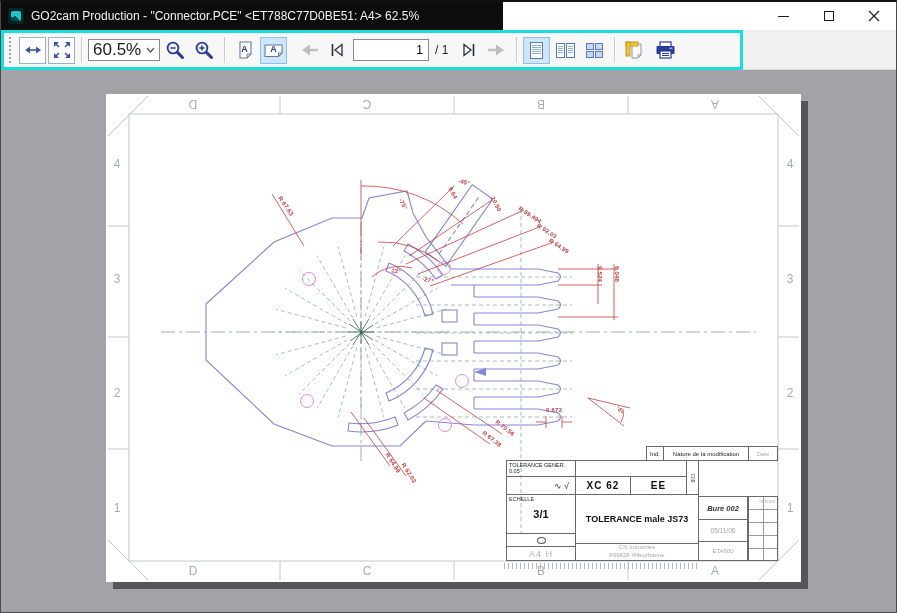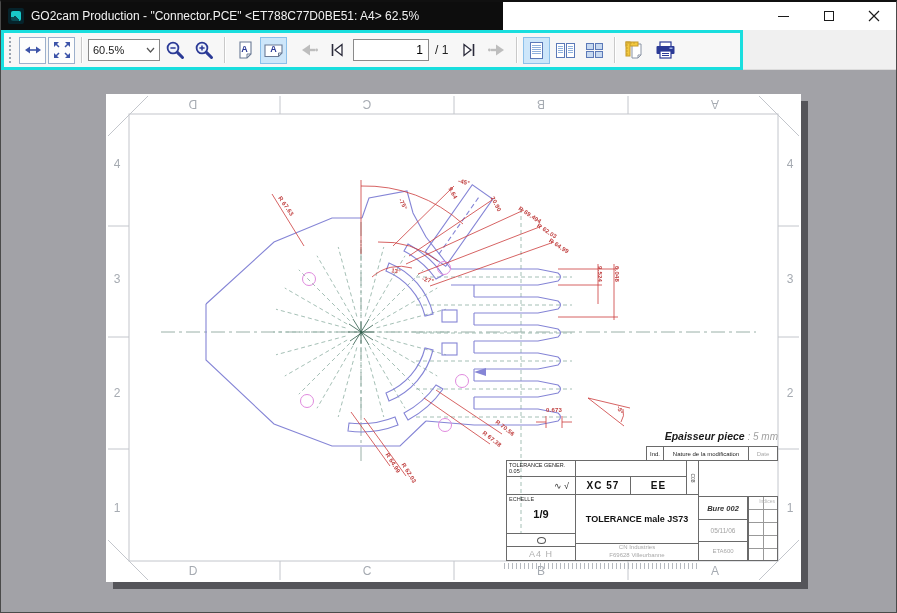--- a/index.html
+++ b/index.html
@@ -17,21 +17,21 @@
   .ic-max{width:10px;height:10px;border:1px solid #1b1b1b;background:transparent;}
   
   .toolbar{position:absolute;top:28px;left:0;right:0;height:40px;background:#f0f0f0;border-bottom:1px solid #dcdcdc;}
   .hl{position:absolute;left:0;top:0;width:742px;height:40px;border:3px solid #19dede;background:#f7f7f7;display:flex;align-items:center;padding:0 5px;gap:2px;}
   .grip{width:4px;height:26px;border-left:2px dotted #9aa4b0;margin-right:4px;flex:0 0 auto;}
   .sep{width:1px;height:26px;background:#c9c9c9;box-shadow:1px 0 0 #ffffff;margin:0 4px;flex:0 0 auto;}
   .tbtn{width:27px;height:27px;border:1px solid #9cb0cc;background:#fdfdfd;display:flex;align-items:center;justify-content:center;flex:0 0 auto;position:relative;}
   .flat{width:27px;height:27px;display:flex;align-items:center;justify-content:center;flex:0 0 auto;position:relative;border:1px solid transparent;}
   .sel{background:#cde6fa !important;border:1px solid #8cc0ea !important;}
   .combo{width:72px;height:22px;border:1px solid #8a8a8a;background:#fff;display:flex;align-items:center;padding:0 4px;gap:4px;flex:0 0 auto;}
-  .combo span{flex:1;font-size:11px;color:#1a1a1a;}
+  .combo span{flex:1;font-size:17px;color:#1a1a1a;}
   .page-num{width:76px;height:22px;border:1px solid #8a8a8a;background:#fff;font:12px "Liberation Sans",sans-serif;text-align:right;padding:0 5px;flex:0 0 auto;}
   .slash{font-size:12px;color:#222;margin:0 4px;flex:0 0 auto;}
   .pageA{position:absolute;font:bold 9px "Liberation Sans",sans-serif;color:#2b3a96;left:0;right:0;text-align:center;top:6px;}
   .mini-pg{width:13px;height:17px;border:1px solid #5b79b8;background:#ffffff;padding:2px 1px;display:flex;flex-direction:column;gap:1px;}
   .mini-pg i{display:block;height:1px;background:#8fb0dc;}
   .mini-two{display:flex;gap:1px;}
   .mini-two .mini-pg{width:9px;height:15px;}
   .mini-four{display:grid;grid-template-columns:8px 8px;grid-template-rows:7px 7px;gap:1px;}
   .mini-four i{background:#c7d9f0;border:1px solid #5b79b8;}
   
@@ -362,41 +362,38 @@
           <span class="dim" style="left: 494px; top: 180px; transform: translate(-50%, -50%) rotate(90deg);">9.524</span>
           <span class="dim" style="left: 511px; top: 180px; transform: translate(-50%, -50%) rotate(90deg);">6.048</span>
           <span class="dim" style="left: 514px; top: 316px; transform: translate(-50%, -50%) rotate(72deg);">-5°</span>
           <span class="dim" style="left: 448px; top: 316px; transform: translate(-50%, -50%) rotate(0deg);">0.673</span>
           <span class="dim" style="left: 399px; top: 334px; transform: translate(-50%, -50%) rotate(38deg);">R 70.56</span>
           <span class="dim" style="left: 386px; top: 345px; transform: translate(-50%, -50%) rotate(38deg);">R 67.38</span>
           <span class="dim" style="left: 287px; top: 369px; transform: translate(-50%, -50%) rotate(58deg);">R 64.99</span>
           <span class="dim" style="left: 303px; top: 379px; transform: translate(-50%, -50%) rotate(58deg);">R 62.03</span>
         </div>
 
-      <div class="note">
-        <b>Epaisseur piece</b><span> : 5 mm</span>
-      </div>
 
       <div>
         <div class="cell" style="left:540px;top:352px;width:18px;height:15px;font-size:6px;color:#222;">Ind.</div>
         <div class="cell" style="left:557px;top:352px;width:86px;height:15px;font-size:6px;color:#222;">Nature de la modification</div>
         <div class="cell" style="left:642px;top:352px;width:30px;height:15px;font-size:6px;color:#aaa;">Date</div>
 
         <div class="cell" style="left:400px;top:366px;width:70px;height:17px;font-size:5.5px;color:#222;justify-content:flex-start;padding:1px 2px;align-items:flex-start;">TOLERANCE GENER. 0.05</div>
         <div class="cell" style="left:469px;top:366px;width:112px;height:17px;"></div>
         <div class="cell" style="left:580px;top:366px;width:13px;height:35px;">
           <span style="transform:rotate(90deg);font-size:5px;color:#444;">C08</span>
         </div>
         <div class="cell" style="left:400px;top:382px;width:70px;height:19px;font-size:9px;color:#333;justify-content:flex-end;padding-right:6px;">∿ √</div>
-        <div class="cell" style="left:469px;top:382px;width:56px;height:19px;font-weight:bold;font-size:10px;letter-spacing:1px;color:#111;">XC 57</div>
+        <div class="cell" style="left:469px;top:382px;width:56px;height:19px;font-weight:bold;font-size:10px;letter-spacing:1px;color:#111;">XC 62</div>
         <div class="cell" style="left:524px;top:382px;width:57px;height:19px;font-weight:bold;font-size:10px;letter-spacing:1px;color:#111;">EE</div>
 
         <div class="cell" style="left:400px;top:400px;width:70px;height:40px;">
           <span style="position:absolute;left:2px;top:1px;font-size:5.5px;color:#333;">ECHELLE</span>
-          <span style="font-weight:bold;font-size:11px;color:#111;">1/9</span>
+          <span style="font-weight:bold;font-size:11px;color:#111;">3/1</span>
         </div>
         <div class="cell" style="left:469px;top:400px;width:124px;height:50px;font-weight:bold;font-size:9px;color:#111;text-align:center;">TOLERANCE male JS73</div>
         <div class="cell" style="left:592px;top:402px;width:50px;height:24px;font-style:italic;font-weight:bold;font-size:7.5px;color:#333;">Bure 002</div>
         <div class="cell" style="left:592px;top:425px;width:50px;height:23px;font-size:6.5px;color:#a2a2a2;">05/11/06</div>
 
         <div class="cell" style="left:400px;top:439px;width:70px;height:14px;">
           <span style="width:9px;height:7px;border:1px solid #555;border-radius:50%;"></span>
         </div>
         <div class="cell" style="left:400px;top:452px;width:70px;height:15px;font-size:9px;letter-spacing:1px;color:#b0b0b0;">A4 H</div>
         <div class="cell" style="left:469px;top:449px;width:124px;height:18px;font-size:6px;color:#a8a8a8;flex-direction:column;line-height:1.3;">

